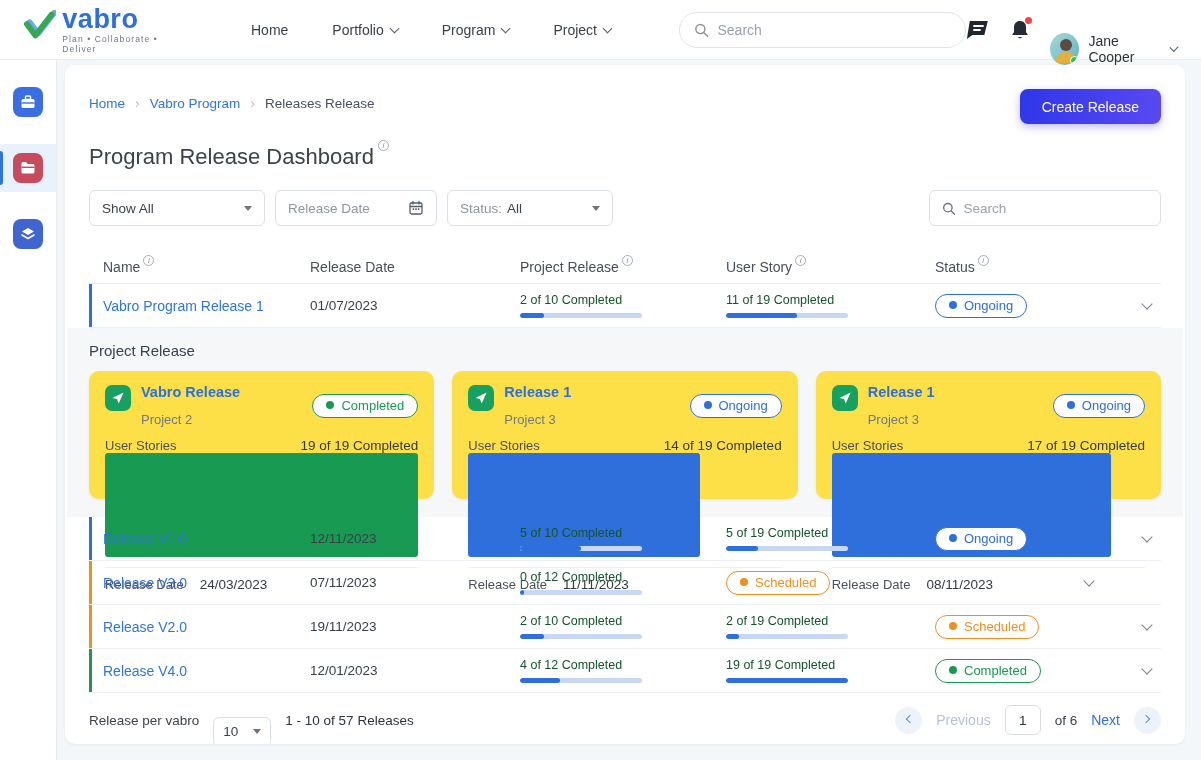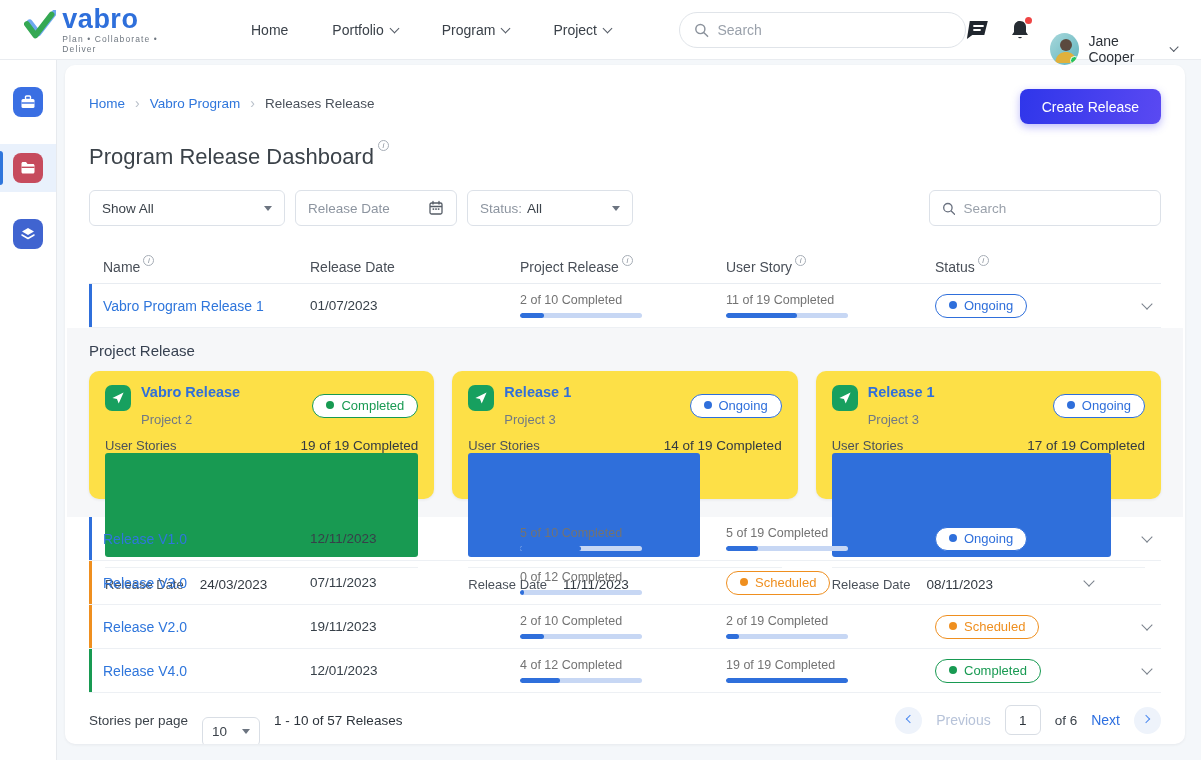--- a/index.html
+++ b/index.html
@@ -48,41 +48,41 @@
   .bc-current { color:#4a515b; }
   .create-btn { height:35px; padding:0 22px; border:none; border-radius:8px; color:#fff; font-size:14px; font-family:inherit; cursor:pointer; background:linear-gradient(100deg,#2f36ea 0%,#5a49f2 100%); box-shadow:0 3px 8px rgba(63,58,240,.35); }
 
   .page-title { margin-top:20px; font-size:22px; color:#3b4249; font-weight:500; display:flex; align-items:flex-start; gap:4px; }
   .info { display:inline-block; width:11px; height:11px; border:1px solid #a6adb6; border-radius:50%; font-size:8px; line-height:10px; text-align:center; color:#8a929c; flex:none; }
   .info::after { content:"i"; }
   .sup { transform:translateY(-4px); }
 
   .filters { margin-top:20px; display:flex; gap:10px; align-items:center; }
   .fbox { height:36px; border:1px solid #dce1e8; border-radius:6px; background:#fff; display:flex; align-items:center; padding:0 12px; font-size:13.5px; color:#3c434b; cursor:pointer; }
-  .f-show { width:196px; justify-content:space-between; }
+  .f-show { width:176px; justify-content:space-between; }
   .f-date { width:162px; justify-content:space-between; color:#8d95a0; }
   .f-status { width:166px; justify-content:space-between; }
   .f-status .lab { color:#8d95a0; }
   .f-status .val { color:#3c434b; margin-left:5px; }
   .tri { width:0; height:0; border-left:4.5px solid transparent; border-right:4.5px solid transparent; border-top:5px solid #6c7480; }
   .fsearch { margin-left:auto; width:232px; height:36px; border:1px solid #dce1e8; border-radius:6px; display:flex; align-items:center; gap:8px; padding:0 12px; }
   .fsearch input { border:none; outline:none; width:100%; font-size:13.5px; font-family:inherit; color:#3c434b; background:transparent; }
   .fsearch input::placeholder { color:#9aa1ab; }
 
   
   .tgrid { display:grid; grid-template-columns:221px 210px 206px 209px 168px 1fr; align-items:center; }
   .thead { margin-top:24px; height:34px; border-bottom:1px solid #e8ecf1; font-size:14px; color:#494f58; }
   .thead .hcell { display:flex; align-items:flex-start; gap:3px; }
   .thead .hcell:first-child { padding-left:14px; }
   .trow { position:relative; height:44px; border-bottom:1px solid #edf0f4; }
   .trow::before { content:""; position:absolute; left:0; top:0; bottom:0; width:3px; background:var(--acc,#2f6fdb); }
   .name-link { font-size:14px; color:#2f76dc; padding-left:14px; cursor:pointer; text-decoration:none; }
   .dcell { font-size:13.5px; color:#374049; }
   .pcell { display:flex; flex-direction:column; justify-content:center; align-items:flex-start; }
-  .ptext { font-size:12.5px; color:#737373; }
+  .ptext { font-size:12.5px; color:#14532d; }
   .prog { width:122px; height:5px; border-radius:3px; background:#c7d7f4; margin-top:6px; overflow:hidden; }
   .trow .prog, .thead ~ * .prog { --acc:#2f6fdb; }
   .prog i { display:block; height:100%; border-radius:3px; background:var(--acc,#2f6fdb); }
   .trow .prog i { background:#2f6fdb; }
   .pill { display:inline-flex; align-items:center; gap:7px; border:1px solid var(--acc,#2f6fdb); color:var(--acc,#2f6fdb); background:#fff; border-radius:999px; padding:3px 13px 4px; font-size:13px; }
   .pill::before { content:""; width:8px; height:8px; border-radius:50%; background:var(--acc,#2f6fdb); }
   .chev-cell { display:flex; justify-content:flex-end; padding-right:10px; }
   .chev-cell .vchev { width:8px; height:8px; color:#7a828c; cursor:pointer; }
 
   
@@ -457,21 +457,21 @@
             <i style="width: 100%;"></i>
           </span>
       </span>
       <span><span class="pill">Completed</span></span>
       <span class="chev-cell">
           <i class="vchev"></i>
         </span>
     </div>
 
     <div class="tfoot">
-      <span class="pp-label">Stories per page</span>
+      <span class="pp-label">Release per vabro</span>
       <span class="pp-select">
         <span>10</span>
           <i class="tri"></i>
       </span>
       <span class="range">1 - 10 of 57 Releases</span>
 
       <div class="pager">
         <span class="pg-circle">
             <i class="vchev chev-left"></i>
           </span>

